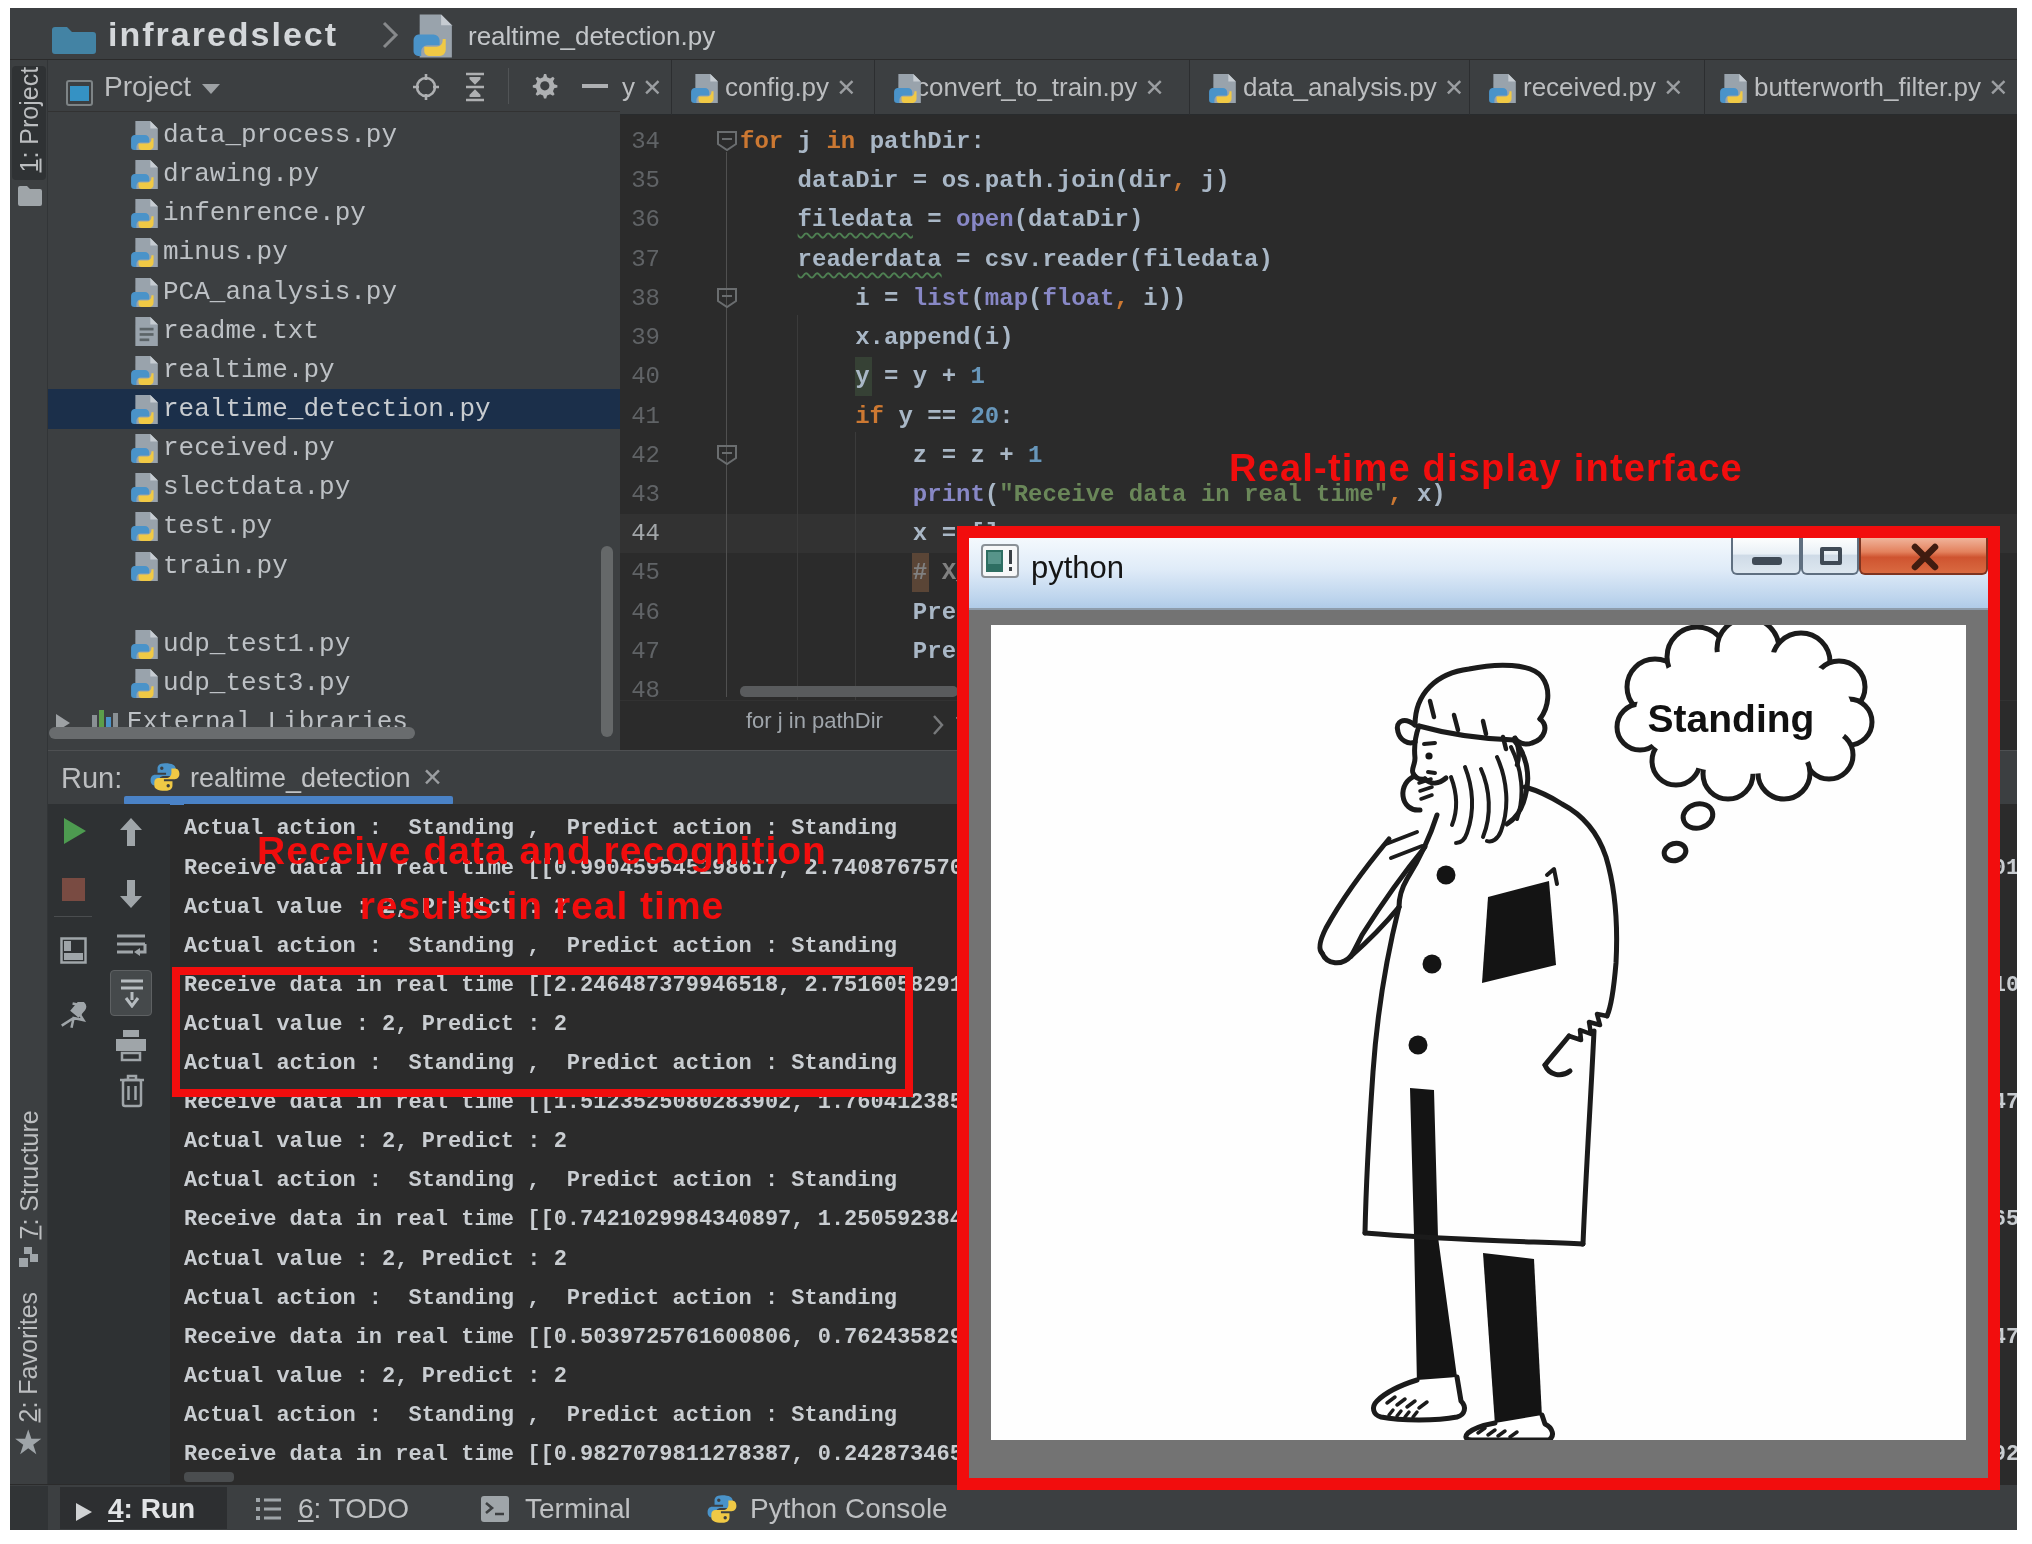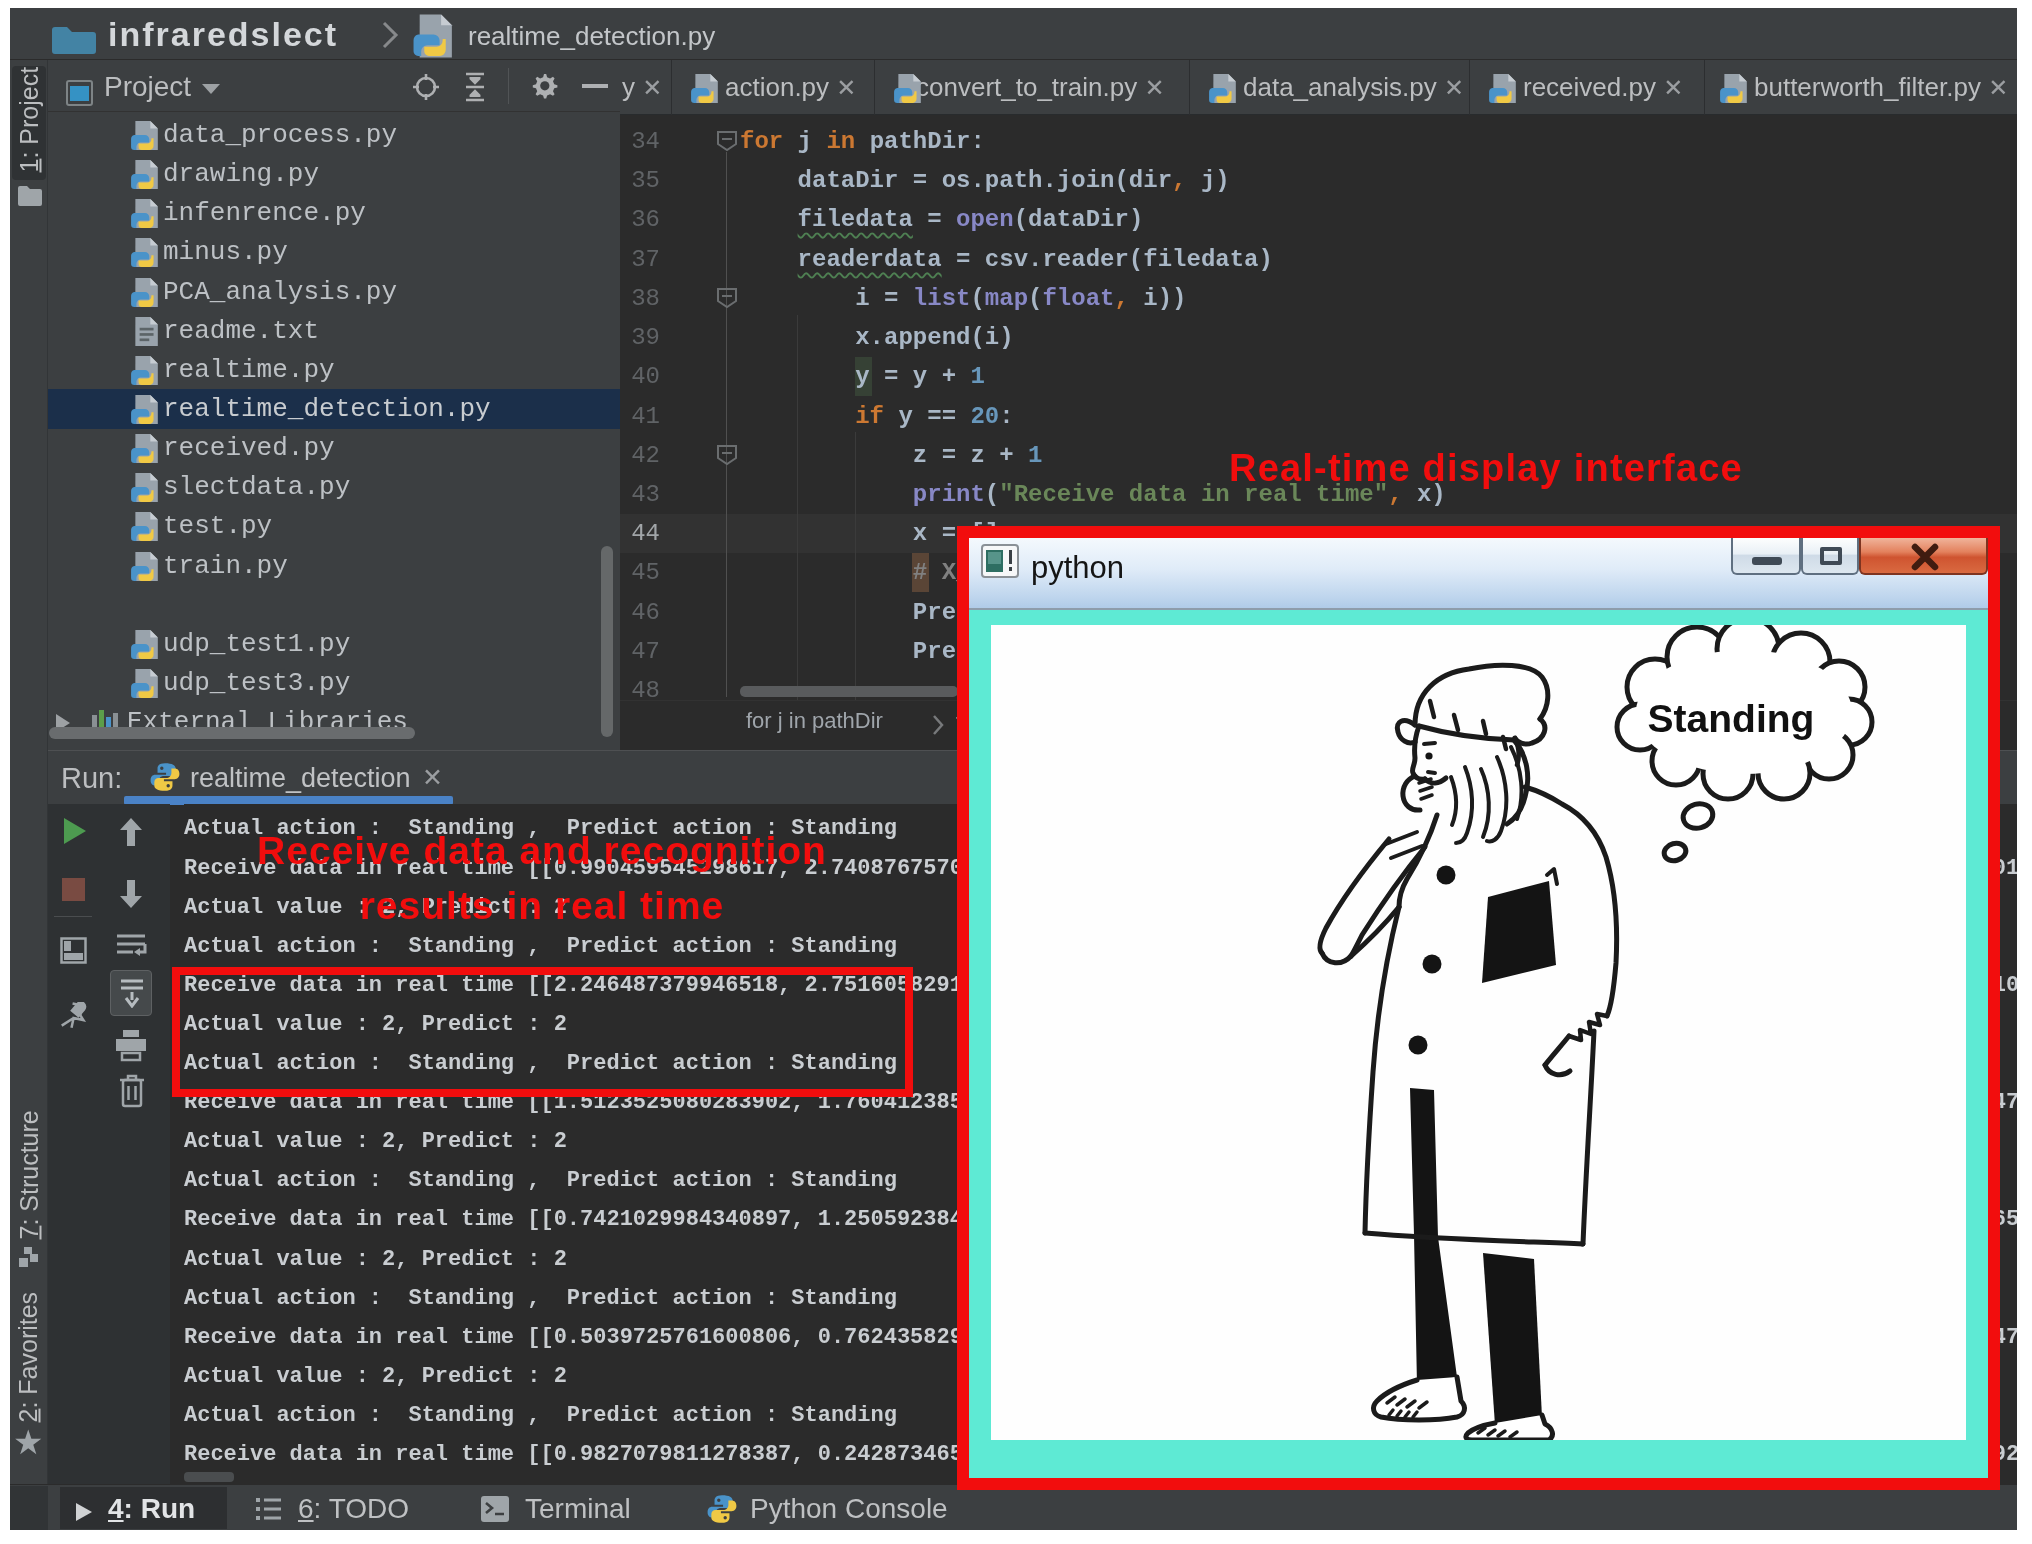--- a/index.html
+++ b/index.html
@@ -41,21 +41,21 @@
   #console { position:absolute; left:136px; top:54px; width:1833px; height:680px; overflow:hidden; background:#2b2b2b; }
   .cline { position:absolute; left:0; white-space:pre; font-family:"Liberation Mono",monospace; font-size:22px; font-weight:bold; color:#c9cdd1; line-height:39.1px; height:39.1px; }
 
   
   #statusbar { position:absolute; left:0; top:1476px; width:2007px; height:46px; background:#3c3f41; border-top:1px solid #2b2b2b; color:#bfc1c3; font-size:28px; }
 
   
   .redtxt { position:absolute; color:#f20d0d; font-weight:bold; white-space:nowrap; }
 
   
-  #pywin { position:absolute; left:957px; top:526px; width:1043px; height:964px; border:12px solid #f20d0d; background:#5eead4; }
+  #pywin { position:absolute; left:957px; top:526px; width:1043px; height:964px; border:12px solid #f20d0d; background:#737373; }
   #pytitle { position:absolute; left:0; top:0; width:1019px; height:72px;
      background:linear-gradient(#f4f9fd 0%, #dfebf8 45%, #bed5ed 85%, #b0cbe8 100%);
      border-bottom:2px solid #8e9cab; }
   .wbtn { position:absolute; top:0; height:37px; border:2px solid #5f6f80; border-top:none; border-radius:0 0 6px 6px;
      background:linear-gradient(#fdfefe 0%, #e9f0f6 45%, #cfdbe7 50%, #dde7f0 100%); }
 </style>
 </head>
 <body>
 <div id="ide">
   <svg width="0" height="0" style="position:absolute">
@@ -229,21 +229,21 @@
       <span class="lbl" style="left:79px">External Libraries</span>
     </div>
     <div class="abs" style="left:553px;top:486px;width:12px;height:191px;background:#656869;border-radius:6px"></div>
     <div class="abs" style="left:1px;top:667px;width:366px;height:12px;background:#696c6e;border-radius:6px"></div>
   </div>
   <div id="editor">
     <div id="tabbar">
       <div class="tab" style="left:0;width:52px"><span style="margin-left:2px">y</span> <span class="tabx">✕</span></div>
       <div class="tab" style="left:52px;width:203px"><svg class="abs" style="left:18px;top:13px" width="30" height="30" viewBox="0 0 30 30">
             <use href="#pyfile" transform="scale(1.07)"></use>
-          </svg><span style="margin-left:53px">action.py</span> <span class="tabx">✕</span></div>
+          </svg><span style="margin-left:53px">config.py</span> <span class="tabx">✕</span></div>
       <div class="tab" style="left:255px;width:315px"><svg class="abs" style="left:18px;top:13px" width="30" height="30" viewBox="0 0 30 30">
             <use href="#pyfile" transform="scale(1.07)"></use>
           </svg><span style="margin-left:41px">convert_to_train.py</span> <span class="tabx">✕</span></div>
       <div class="tab" style="left:570px;width:280px"><svg class="abs" style="left:18px;top:13px" width="30" height="30" viewBox="0 0 30 30">
             <use href="#pyfile" transform="scale(1.07)"></use>
           </svg><span style="margin-left:53px">data_analysis.py</span> <span class="tabx">✕</span></div>
       <div class="tab" style="left:850px;width:235px"><svg class="abs" style="left:18px;top:13px" width="30" height="30" viewBox="0 0 30 30">
             <use href="#pyfile" transform="scale(1.07)"></use>
           </svg><span style="margin-left:53px">received.py</span> <span class="tabx">✕</span></div>
       <div class="tab" style="left:1085px;width:312px;border-right:none"><svg class="abs" style="left:14px;top:13px" width="30" height="30" viewBox="0 0 30 30">

